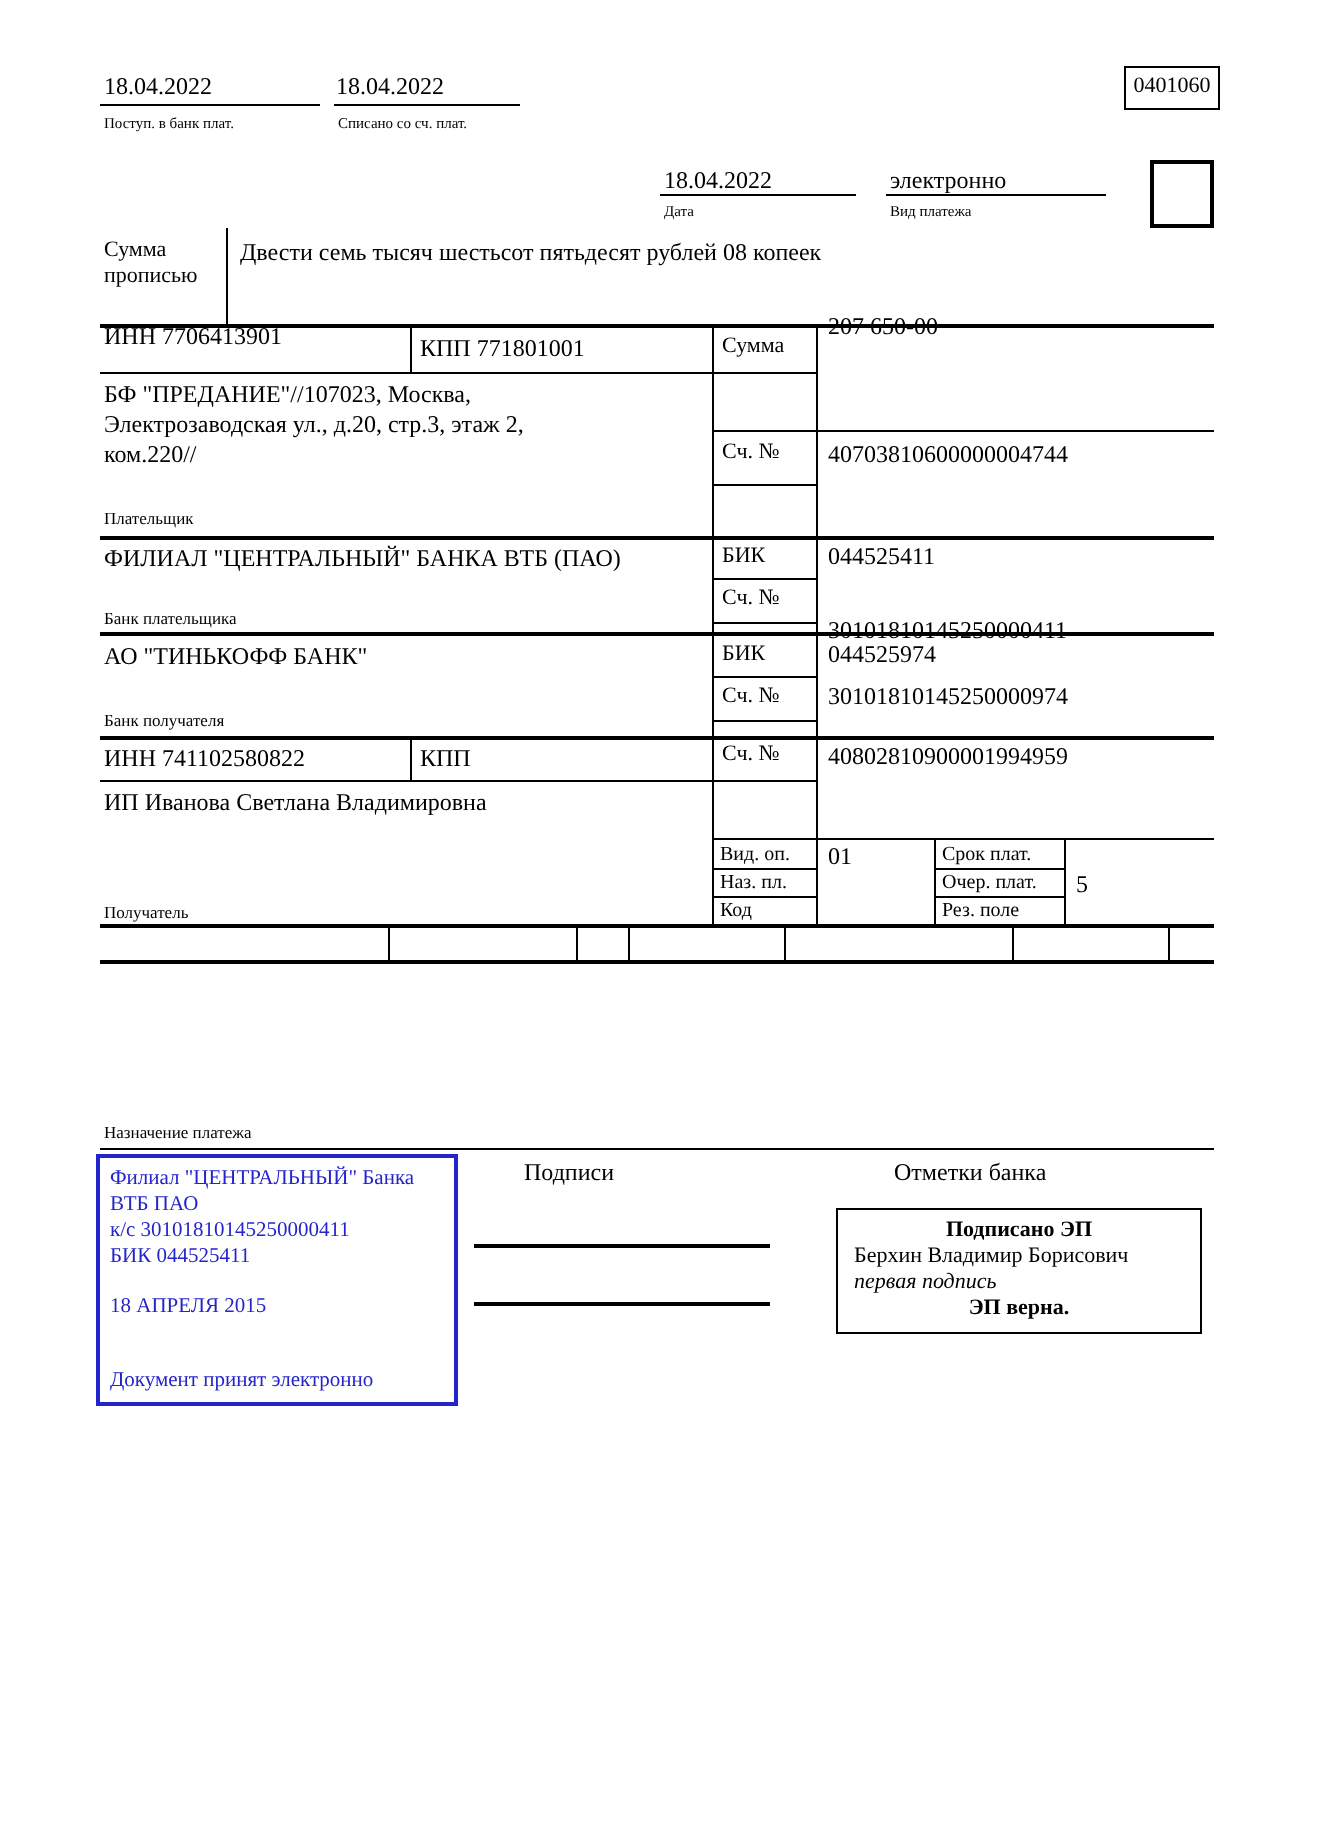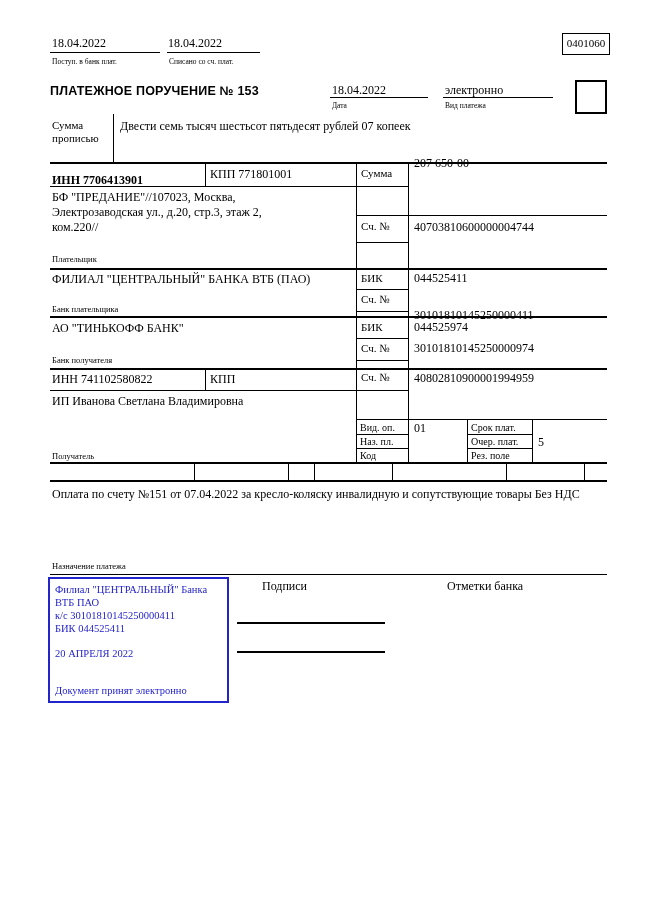--- a/index.html
+++ b/index.html
@@ -48,35 +48,34 @@
   <div class="abs t12" style="left:52px; top:36px;">18.04.2022</div>
   <div class="underline" style="left:50px; top:52px; width:110px;"></div>
   <div class="abs t7" style="left:52px; top:57px;">Поступ. в банк плат.</div>
 
   <div class="abs t12" style="left:168px; top:36px;">18.04.2022</div>
   <div class="underline" style="left:167px; top:52px; width:93px;"></div>
   <div class="abs t7" style="left:169px; top:57px;">Списано со сч. плат.</div>
 
   <div class="codebox" style="left:562px; top:33px; width:46px; height:20px;">0401060</div>
 
-  <div class="abs title" style="left:50px; top:84px;">ПЛАТЕЖНОЕ ПОРУЧЕНИЕ № 153</div>
 
   <div class="abs t12" style="left:332px; top:83px;">18.04.2022</div>
   <div class="underline" style="left:330px; top:97px; width:98px;"></div>
   <div class="abs t7" style="left:332px; top:101px;">Дата</div>
 
   <div class="abs t12" style="left:445px; top:83px;">электронно</div>
   <div class="underline" style="left:443px; top:97px; width:110px;"></div>
   <div class="abs t7" style="left:445px; top:101px;">Вид платежа</div>
 
   <div class="sqbox" style="left:575px; top:80px; width:28px; height:30px;"></div>
 
   <div class="abs t11" style="left:52px; top:119px; width:58px;">Сумма прописью</div>
   <div class="vl" style="left:113px; top:114px; height:48px;"></div>
-  <div class="abs t12" style="left:120px; top:119px; width:470px;">Двести семь тысяч шестьсот пятьдесят рублей 07 копеек</div>
+  <div class="abs t12" style="left:120px; top:119px; width:470px;">Двести семь тысяч шестьсот пятьдесят рублей 08 копеек</div>
 
   <div class="hl" style="left:50px; top:162px; width:557px;"></div>
   <div class="hl" style="left:50px; top:268px; width:557px;"></div>
   <div class="hl" style="left:50px; top:316px; width:557px;"></div>
   <div class="hl" style="left:50px; top:368px; width:557px;"></div>
   <div class="hl" style="left:50px; top:462px; width:557px;"></div>
   <div class="hl" style="left:50px; top:480px; width:557px;"></div>
 
   <div class="hl1" style="left:50px; top:186px; width:358px;"></div>
   <div class="hl1" style="left:50px; top:390px; width:358px;"></div>
@@ -102,21 +101,21 @@
   <div class="vl" style="left:467px; top:419px; height:43px;"></div>
   <div class="vl" style="left:532px; top:419px; height:43px;"></div>
 
   <div class="vl" style="left:194px; top:462px; height:18px;"></div>
   <div class="vl" style="left:288px; top:462px; height:18px;"></div>
   <div class="vl" style="left:314px; top:462px; height:18px;"></div>
   <div class="vl" style="left:392px; top:462px; height:18px;"></div>
   <div class="vl" style="left:506px; top:462px; height:18px;"></div>
   <div class="vl" style="left:584px; top:462px; height:18px;"></div>
 
-  <div class="abs t12" style="left:52px; top:173px;font-weight:bold;">ИНН 7706413901</div>
+  <div class="abs t12" style="left:52px; top:161px;">ИНН 7706413901</div>
   <div class="abs t12" style="left:210px; top:167px;">КПП 771801001</div>
   <div class="abs t12" style="left:52px; top:190px; width:245px; line-height:15px;">БФ "ПРЕДАНИЕ"//107023, Москва, Электрозаводская ул., д.20, стр.3, этаж 2, ком.220//</div>
   <div class="abs t8" style="left:52px; top:254px;">Плательщик</div>
   <div class="abs t11" style="left:361px; top:167px;">Сумма</div>
   <div class="abs t12" style="left:414px; top:156px;">207 650-00</div>
   <div class="abs t11" style="left:361px; top:220px;">Сч. №</div>
   <div class="abs t12" style="left:414px; top:220px;">40703810600000004744</div>
 
   <div class="abs t12" style="left:52px; top:272px;">ФИЛИАЛ "ЦЕНТРАЛЬНЫЙ" БАНКА ВТБ (ПАО)</div>
   <div class="abs t8" style="left:52px; top:304px;">Банк плательщика</div>
@@ -141,33 +140,38 @@
 
   <div class="abs t10" style="left:360px; top:422px;">Вид. оп.</div>
   <div class="abs t12" style="left:414px; top:421px;text-align:center;">01</div>
   <div class="abs t10" style="left:471px; top:422px;">Срок плат.</div>
   <div class="abs t10" style="left:360px; top:436px;font-family:Liberation Serif, serif;">Наз. пл.</div>
   <div class="abs t10" style="left:471px; top:436px;">Очер. плат.</div>
   <div class="abs t12" style="left:538px; top:435px;">5</div>
   <div class="abs t10" style="left:360px; top:450px;">Код</div>
   <div class="abs t10" style="left:471px; top:450px;">Рез. поле</div>
 
-  <div class="abs t12" style="left:52px; top:487px; width:545px; line-height:15px;">Оплата по счету №151 от 07.04.2022 за кресло-коляску инвалидную и сопутствующие товары Без НДС</div>
   <div class="abs t8" style="left:52px; top:561px;text-align:center;">Назначение платежа</div>
   <div class="hl1" style="left:50px; top:574px; width:557px;"></div>
 
   <div class="stamp" style="left:48px; top:577px; width:181px; height:126px;">
     <div>Филиал "ЦЕНТРАЛЬНЫЙ" Банка ВТБ ПАО</div>
     <div>к/с 30101810145250000411</div>
     <div>БИК 044525411</div>
     <div style="height:12px;"></div>
-    <div>20 АПРЕЛЯ 2022</div>
+    <div>18 АПРЕЛЯ 2015</div>
     <div class="spacer"></div>
     <div>Документ принят электронно</div>
   </div>
 
   <div class="abs t12" style="left:262px; top:579px;">Подписи</div>
   <div class="siglne" style="left:237px; top:622px; width:148px;"></div>
   <div class="siglne" style="left:237px; top:651px; width:148px;"></div>
 
   <div class="abs t12" style="left:447px; top:579px;">Отметки банка</div>
+  <div class="esig" style="left:418px; top:604px; width:183px; height:63px;">
+    <div class="c">Подписано ЭП</div>
+    <div>Берхин Владимир Борисович</div>
+    <div class="it">первая подпись</div>
+    <div class="c">ЭП верна.</div>
+  </div>
 
 </div>
 
 </body></html>

